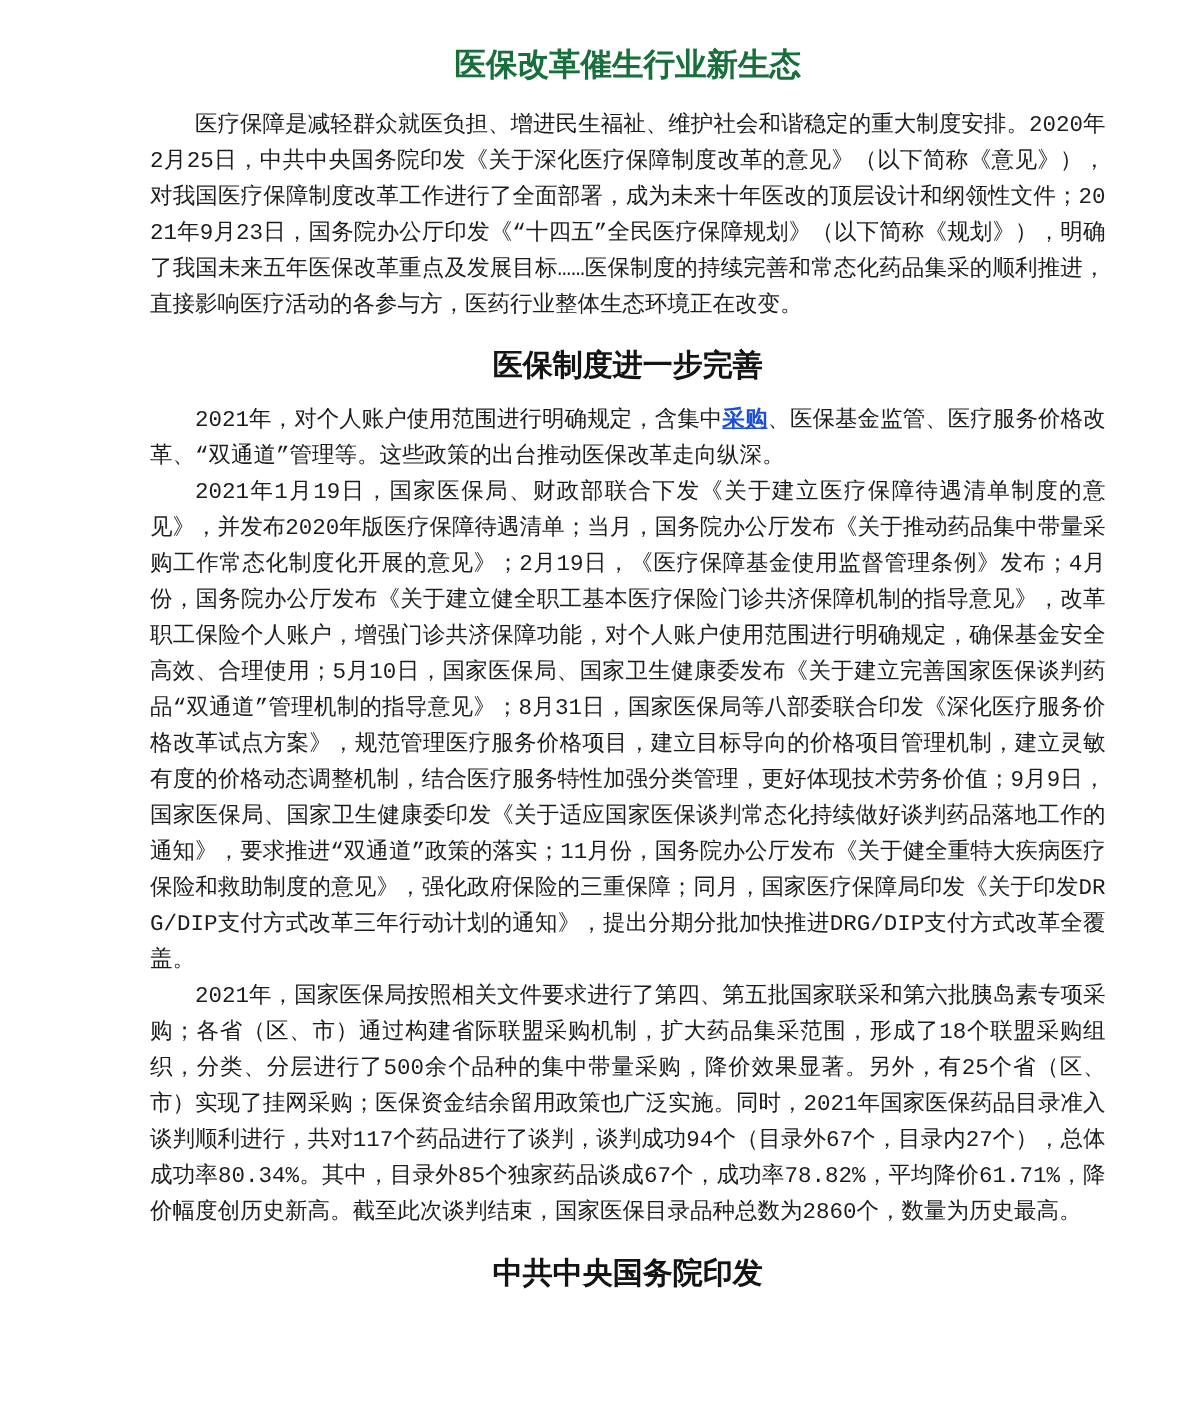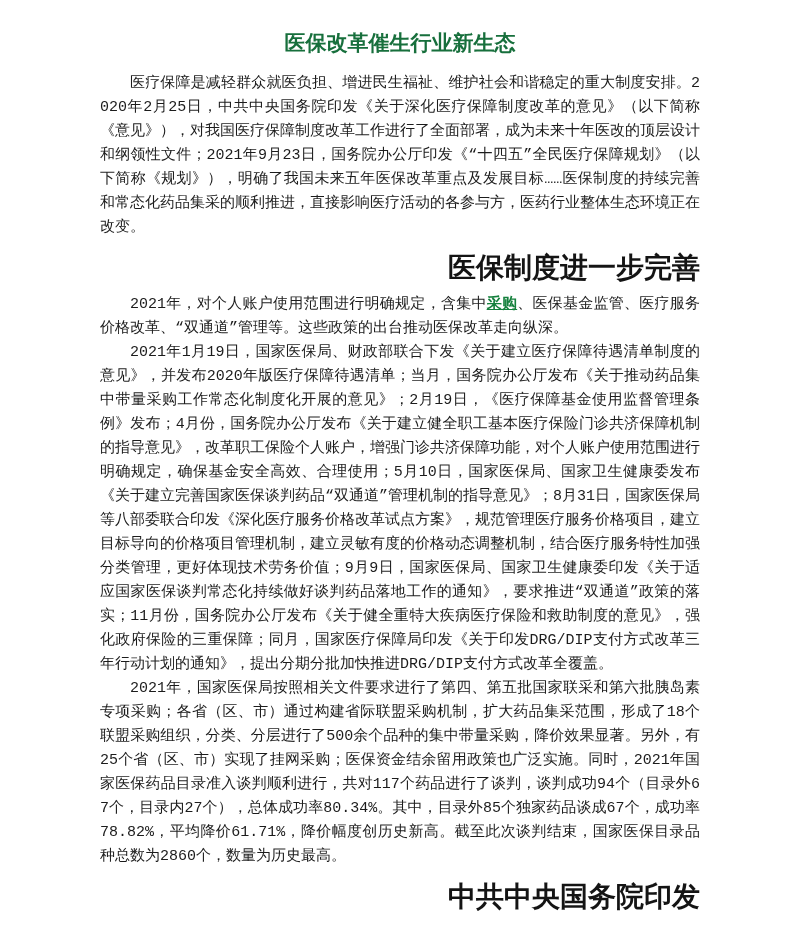--- a/index.html
+++ b/index.html
@@ -10,53 +10,53 @@
   body {
     width: 800px;
     height: 949px;
     overflow: hidden;
     font-family: "Liberation Serif", "DejaVu Serif", serif;
   }
   .page {
     box-sizing: border-box;
     width: 800px;
     height: 949px;
-    padding: 24px 100px 0 100px;
+    padding: 24px 63px 0 100px;
     background: #ffffff;
   }
   .doc-title {
     margin: 4px 0 14px 0;
     font-size: 21px;
     line-height: 30px;
     font-weight: bold;
     text-align: center;
     color: #176f3c;
     font-family: "Liberation Serif", "DejaVu Serif", serif;
   }
   .section-heading {
     margin: 13px 0 10px 0;
-    font-size: 28px;
+    font-size: 20px;
     line-height: 30px;
     font-weight: bold;
-    text-align: right;
+    text-align: center;
     color: #141414;
     font-family: "Liberation Serif", "DejaVu Serif", serif;
   }
   .para {
     margin: 0;
     font-size: 15px;
     line-height: 24px;
     color: #1c1c1c;
     text-align: justify;
     text-indent: 2em;
     word-break: break-all;
     font-family: Liberation Mono, monospace;
   }
   .inline-link {
-    color: #15803d;
+    color: #1d4ed8;
     font-weight: bold;
     text-decoration: underline;
     cursor: pointer;
   }
 </style>
 </head>
 <body>
 
 <div class="page">
 

